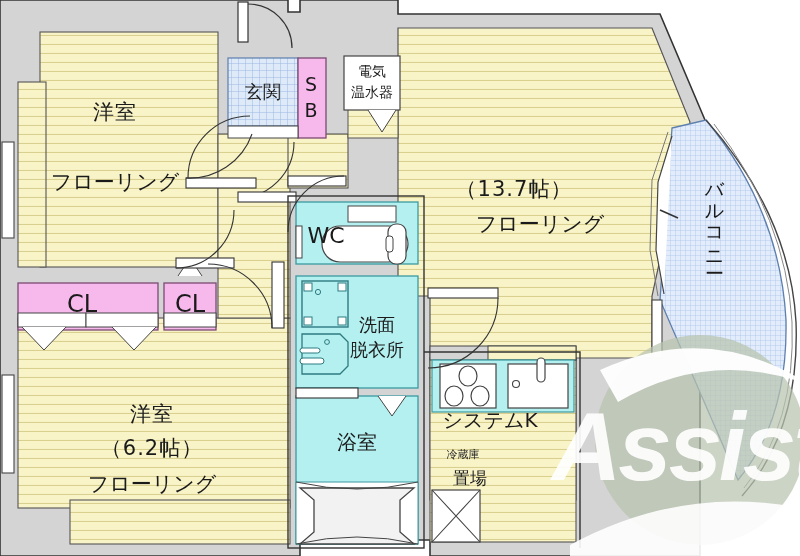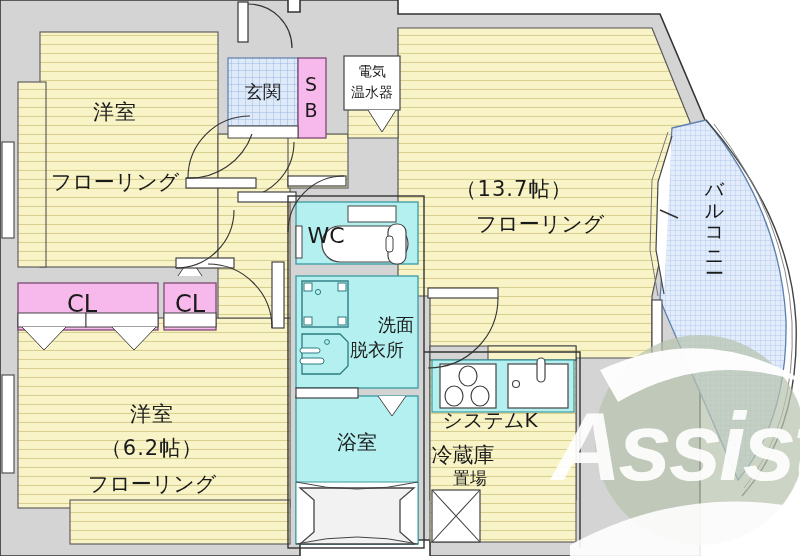--- a/index.html
+++ b/index.html
@@ -214,24 +214,24 @@
 
   <div class="lbl c sml" style="left:263px;top:92px;font-size:18px;">玄関</div>
   <div class="lbl c sml" style="left:311px;top:84px;font-size:19px;">S</div>
   <div class="lbl c sml" style="left:311px;top:110px;font-size:19px;">B</div>
 
   <div class="lbl c tiny" style="left:372px;top:72px;">電気</div>
   <div class="lbl c tiny" style="left:372px;top:93px;">温水器</div>
 
   <div class="lbl c mid" style="left:326px;top:236px;font-size:22px;">WC</div>
 
-  <div class="lbl c sml" style="left:396px;top:325px;font-size:18px;">洗面</div>
+  <div class="lbl c sml" style="left:377px;top:325px;font-size:18px;">洗面</div>
   <div class="lbl c sml" style="left:377px;top:350px;font-size:18px;">脱衣所</div>
 
   <div class="lbl c sml" style="left:357px;top:443px;font-size:20px;">浴室</div>
 
   <div class="lbl c sml" style="left:490px;top:421px;font-size:20px;">システムK</div>
-  <div class="lbl c tiny" style="left:463px;top:455px;font-size:21px;">冷蔵庫</div>
+  <div class="lbl c tiny" style="left:463px;top:455px;font-size:11px;">冷蔵庫</div>
   <div class="lbl c tiny" style="left:470px;top:478px;font-size:17px;">置場</div>
 
   <div class="lbl vert" style="left:705px;top:168px;font-size:19px;">バルコニー</div>
 
 </div>
 
 </body></html>

